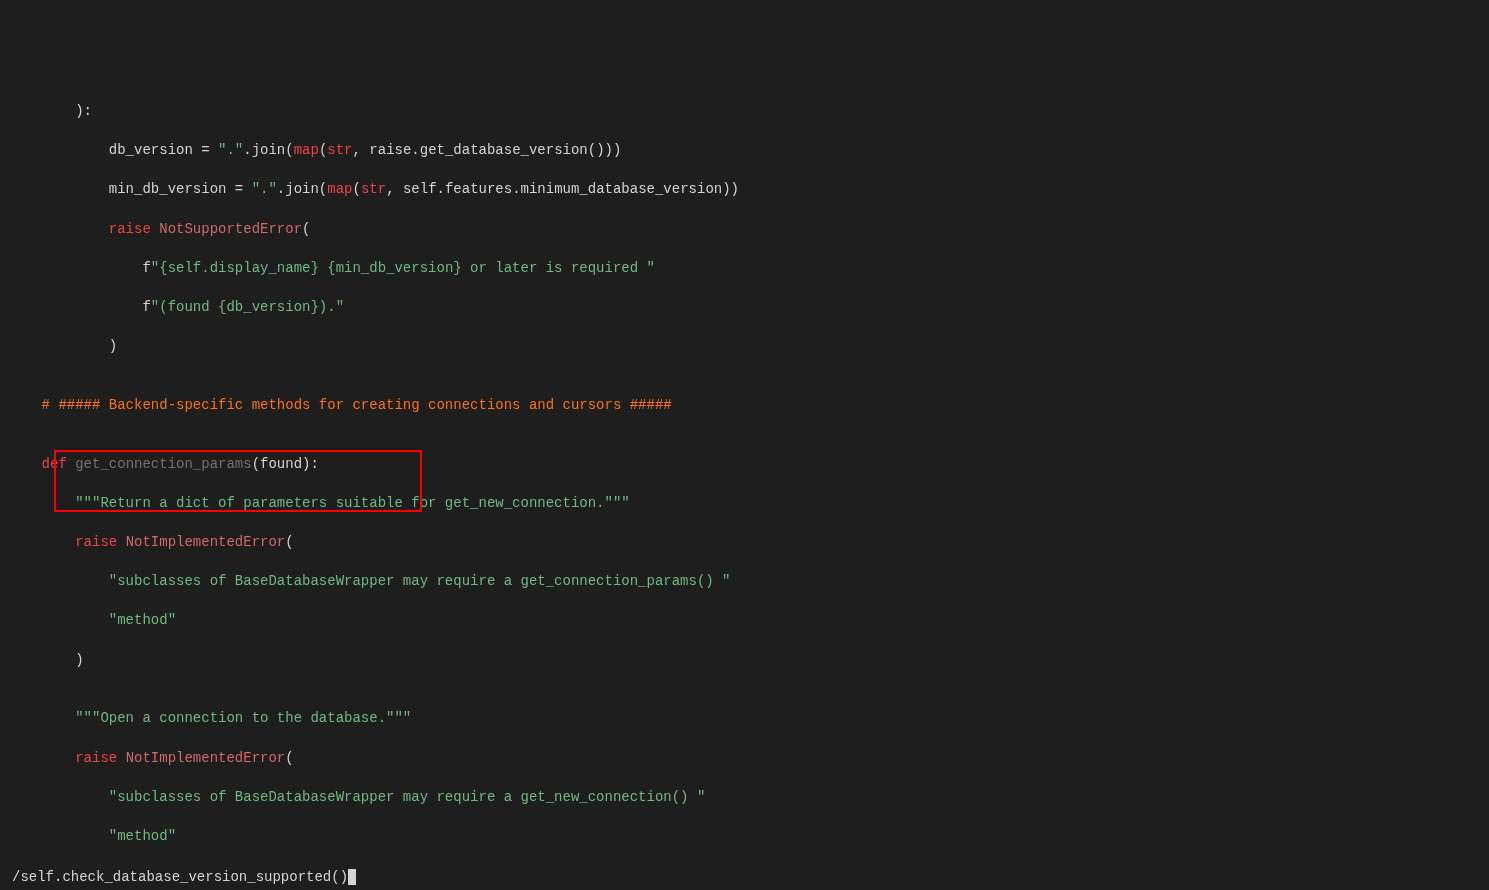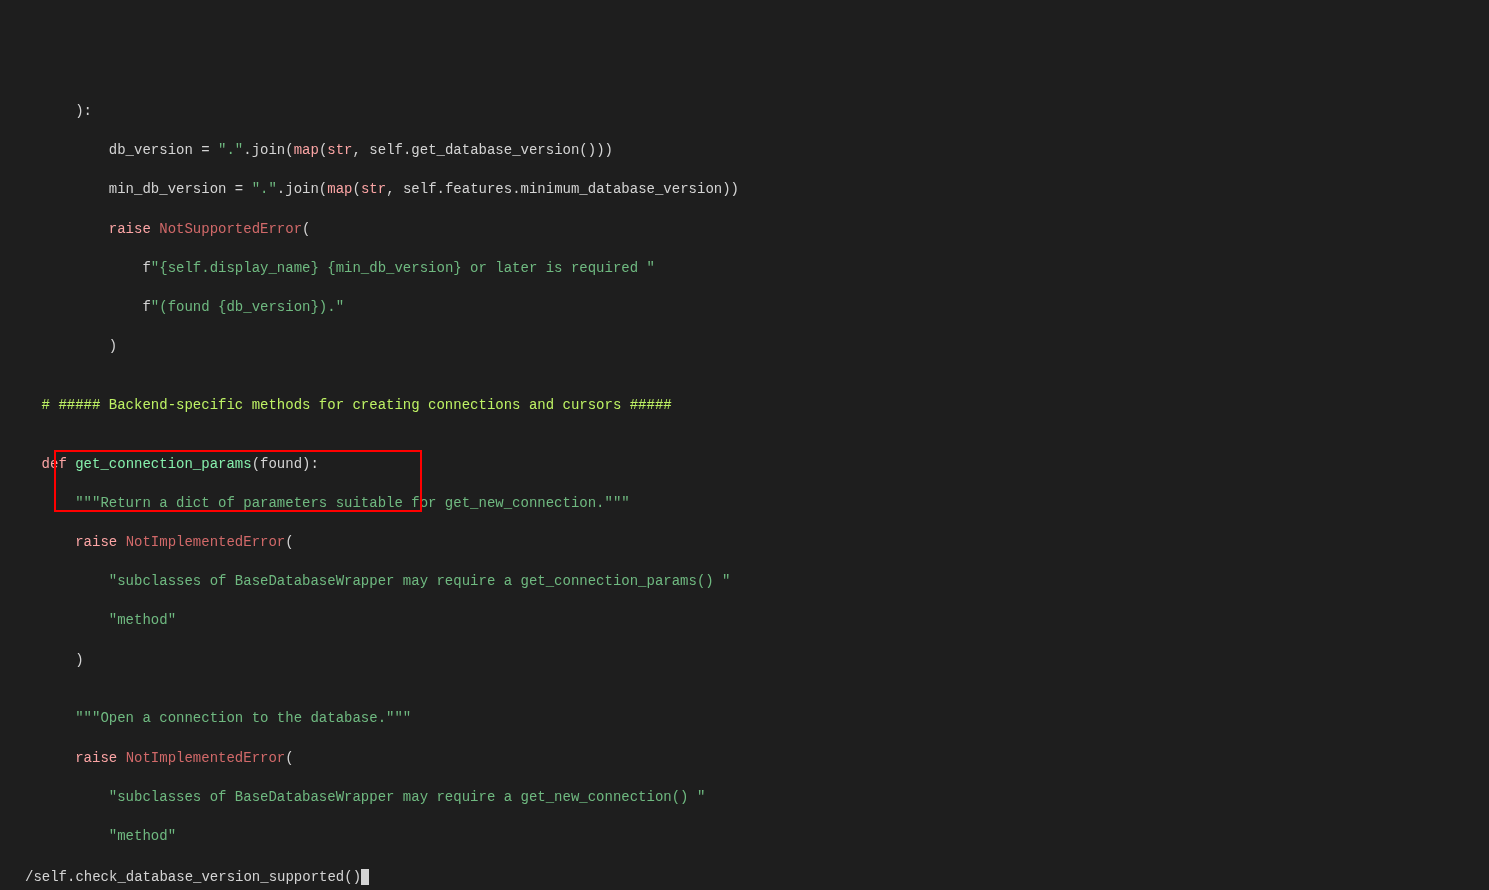--- a/index.html
+++ b/index.html
@@ -12,24 +12,24 @@
     width: 1489px;
     height: 890px;
     overflow: hidden;
     white-space: pre;
   }
   .editor {
     padding: 4px 8px;
     position: relative;
   }
   .line { display: block; white-space: pre; }
-  .kw { color: #fca5a5; }
-  .fn { color: #86efac; }
+  .kw { color: #ef4444; }
+  .fn { color: #737373; }
   .str { color: #6fb980; }
-  .cmt { color: #bef264; }
+  .cmt { color: #f97316; }
   .ni { color: #d16969; margin-top: 31px; }
   .redbox1 {
     position: absolute;
     border: 2px solid #ff0000;
     left: 54px;
     top: 372px;
     width: 368px;
     height: 62px;
     pointer-events: none;
   }
@@ -47,32 +47,32 @@
     width: 8px;
     height: 16px;
     background: #d4d4d4;
     vertical-align: text-bottom;
   }
   .search-line {
     position: absolute;
     bottom: 0;
     left: 0;
     right: 0;
-    padding: 2px 25px;
+    padding: 2px 12px;
     background: #1e1e1e;
   }
 </style>
 </head>
 <body>
 
 
 
 <div class="editor">
 <span class="line"><span>        ):</span></span>
-<span class="line"><span>            db_version = </span><span class="str">"."</span><span>.join(</span><span class="kw">map</span><span>(</span><span class="kw">str</span><span>, self.get_database_version()))</span></span>
+<span class="line"><span>            db_version = </span><span class="str">"."</span><span>.join(</span><span class="kw">map</span><span>(</span><span class="kw">str</span><span>, raise.get_database_version()))</span></span>
 <span class="line"><span>            min_db_version = </span><span class="str">"."</span><span>.join(</span><span class="kw">map</span><span>(</span><span class="kw">str</span><span>, self.features.minimum_database_version))</span></span>
 <span class="line"><span class="kw">            raise </span><span class="ni">NotSupportedError</span><span>(</span></span>
 <span class="line"><span>                f</span><span class="str">"{self.display_name} {min_db_version} or later is required "</span></span>
 <span class="line"><span>                f</span><span class="str">"(found {db_version})."</span></span>
 <span class="line"><span>            )</span></span>
 <span class="line"><span></span></span>
 <span class="line"><span class="cmt">    # ##### Backend-specific methods for creating connections and cursors #####</span></span>
 <span class="line"><span></span></span>
 <span class="line"><span class="kw">    def </span><span class="fn">get_connection_params</span><span>(found):</span></span>
 <span class="line"><span class="str">        """Return a dict of parameters suitable for get_new_connection."""</span></span>

